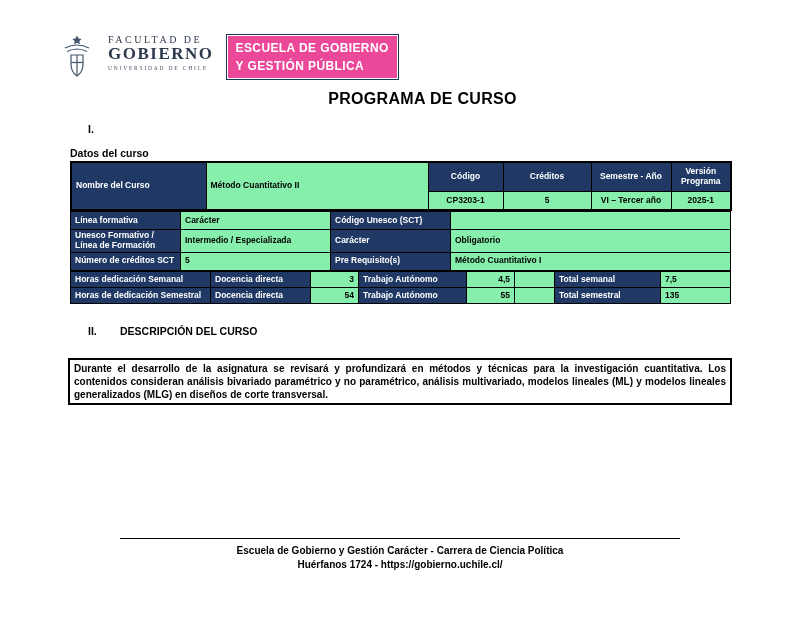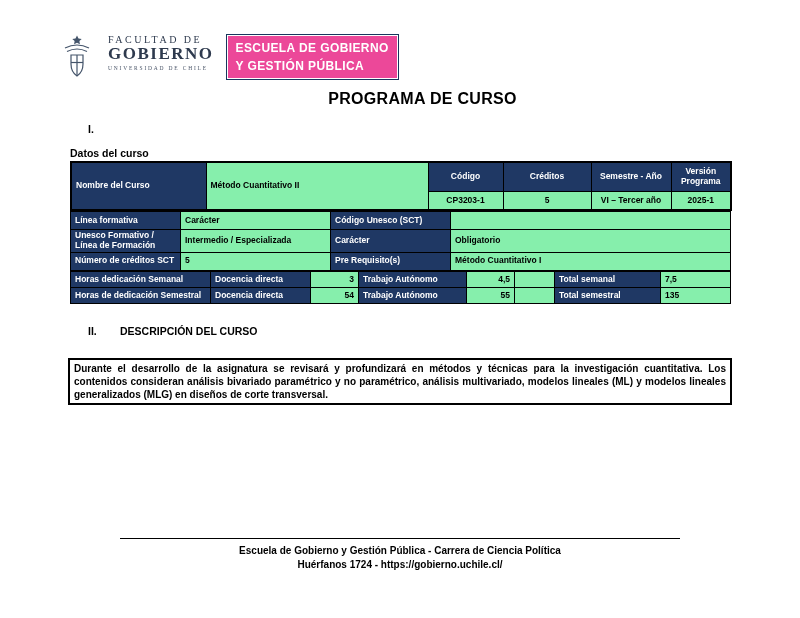--- a/index.html
+++ b/index.html
@@ -188,17 +188,17 @@
     </table>
 
   <div class="section-heading sec2">
     <span class="num">II.</span>
     <span>DESCRIPCIÓN DEL CURSO</span>
   </div>
 
   <div class="desc-box">Durante el desarrollo de la asignatura se revisará y profundizará en métodos y técnicas para la investigación cuantitativa. Los contenidos consideran análisis bivariado paramétrico y no paramétrico, análisis multivariado, modelos lineales (ML) y modelos lineales generalizados (MLG) en diseños de corte transversal.</div>
 
   <div class="footer">
-    <div>Escuela de Gobierno y Gestión Pública - Carrera de Ciencia Política</div>
+    <div>Escuela de Gobierno y Gestión Carácter - Carrera de Ciencia Política</div>
     <div>Huérfanos 1724 - https://gobierno.uchile.cl/</div>
   </div>
 
 </div>
 
 </body></html>

